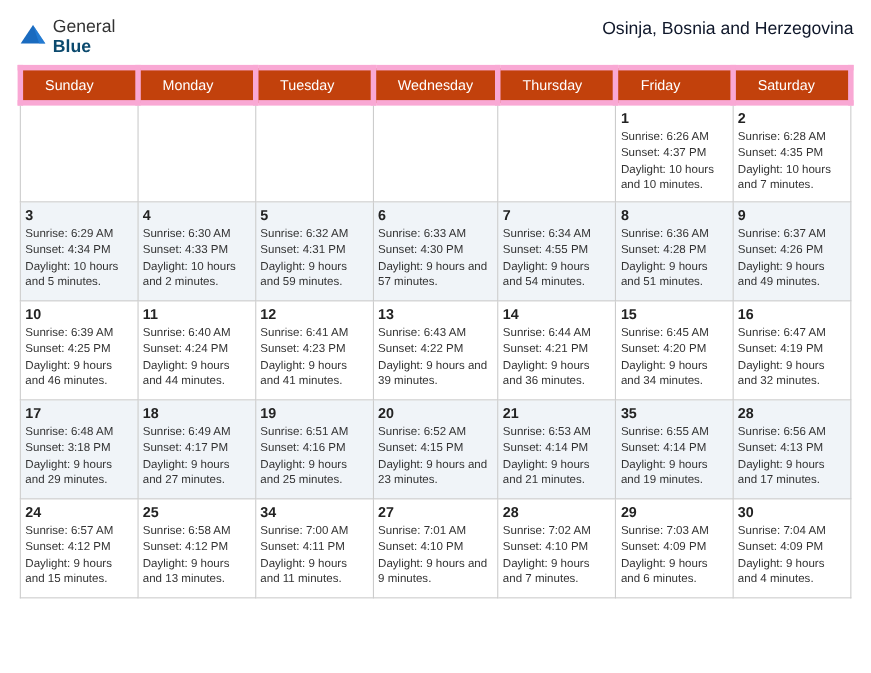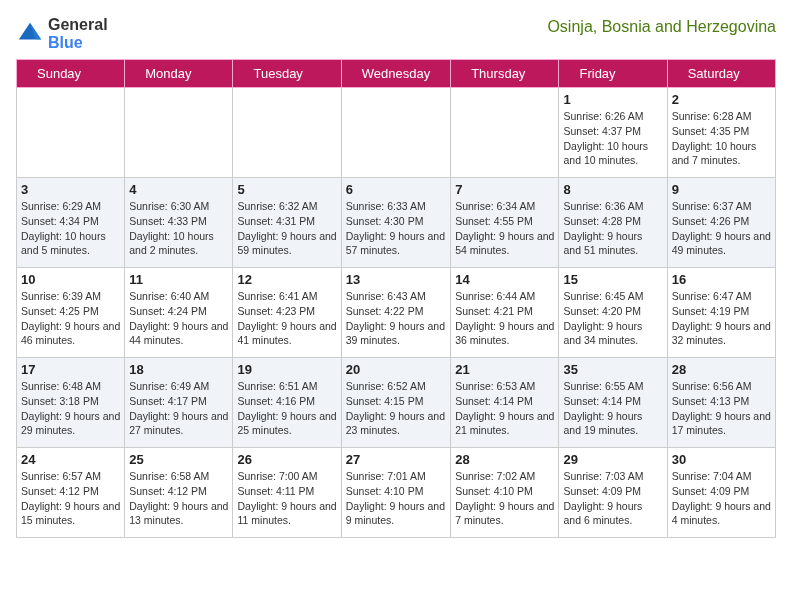--- a/index.html
+++ b/index.html
@@ -21,59 +21,59 @@
       align-items: center;
       gap: 4px;
     }
     .logo-text {
       display: flex;
       flex-direction: column;
       line-height: 1.1;
     }
     .logo-general {
       font-size: 16px;
-      font-weight: bold;
+      font-weight: normal;
       color: #333;
     }
     .logo-blue {
       font-size: 16px;
       font-weight: bold;
-      color: #3b82f6;
+      color: #0c4a6e;
     }
     .logo-icon {
       width: 28px;
       height: 28px;
     }
     .title-block {
       text-align: right;
     }
     .month-title {
       font-size: 36px;
       font-weight: 300;
       color: #222;
       line-height: 1.1;
     }
     .location-subtitle {
       font-size: 16px;
-      color: #4d7c0f;
+      color: #0f172a;
       margin-top: 2px;
     }
     .calendar-table {
       width: 100%;
       border-collapse: collapse;
       font-size: 11px;
     }
     .calendar-table th {
-      background-color: #be185d;
+      background-color: #c2410c;
       color: #fff;
       padding: 6px 20px;
       text-align: left;
       font-size: 13px;
       font-weight: normal;
-      border: 1px solid #f9a8d4;
+      border: 5px solid #f9a8d4;
     }
     .calendar-table td {
       vertical-align: top;
       border: 1px solid #ccc;
       padding: 4px;
       min-height: 80px;
       height: 90px;
       width: 14.28%;
     }
     .calendar-table tr:nth-child(even) td {
@@ -288,21 +288,21 @@
 Sunset: 4:12 PM
 Daylight: 9 hours and 15 minutes.</div>
         </td>
         <td>
           <span class="day-number">25</span>
           <div class="day-info">Sunrise: 6:58 AM
 Sunset: 4:12 PM
 Daylight: 9 hours and 13 minutes.</div>
         </td>
         <td>
-          <span class="day-number">26</span>
+          <span class="day-number">34</span>
           <div class="day-info">Sunrise: 7:00 AM
 Sunset: 4:11 PM
 Daylight: 9 hours and 11 minutes.</div>
         </td>
         <td>
           <span class="day-number">27</span>
           <div class="day-info">Sunrise: 7:01 AM
 Sunset: 4:10 PM
 Daylight: 9 hours and 9 minutes.</div>
         </td>

